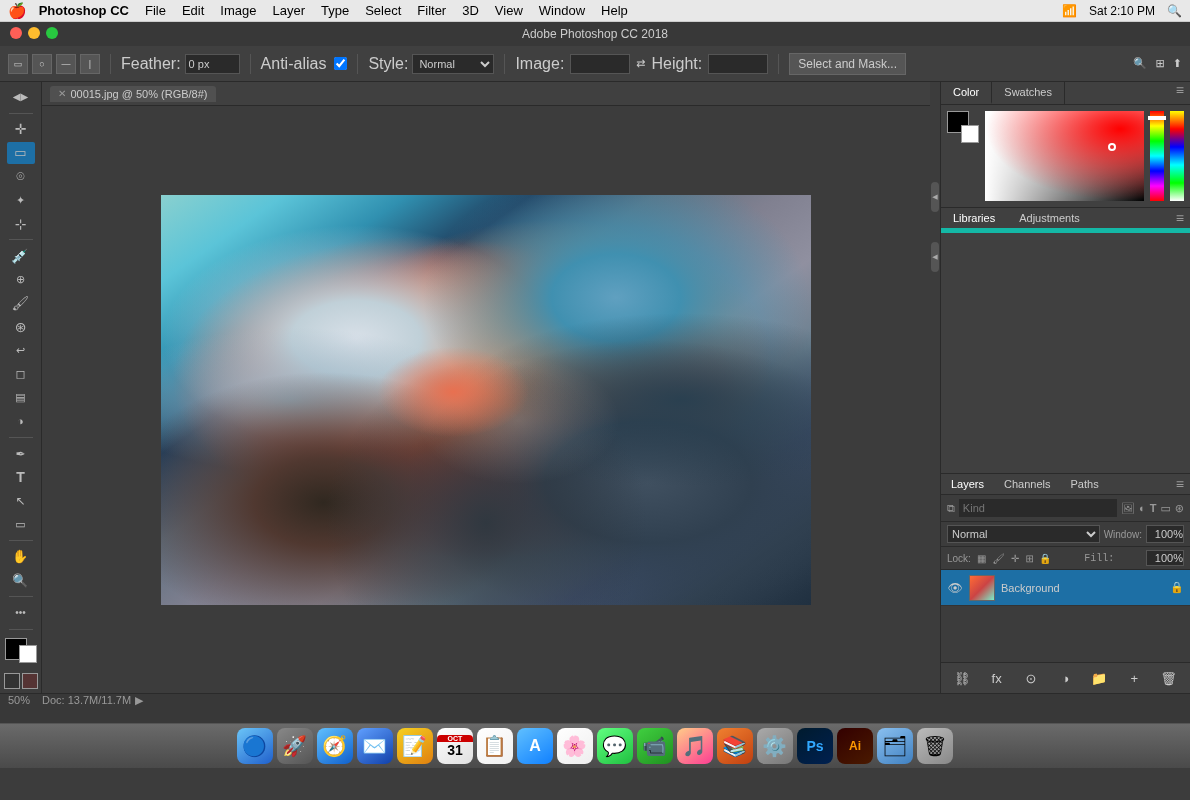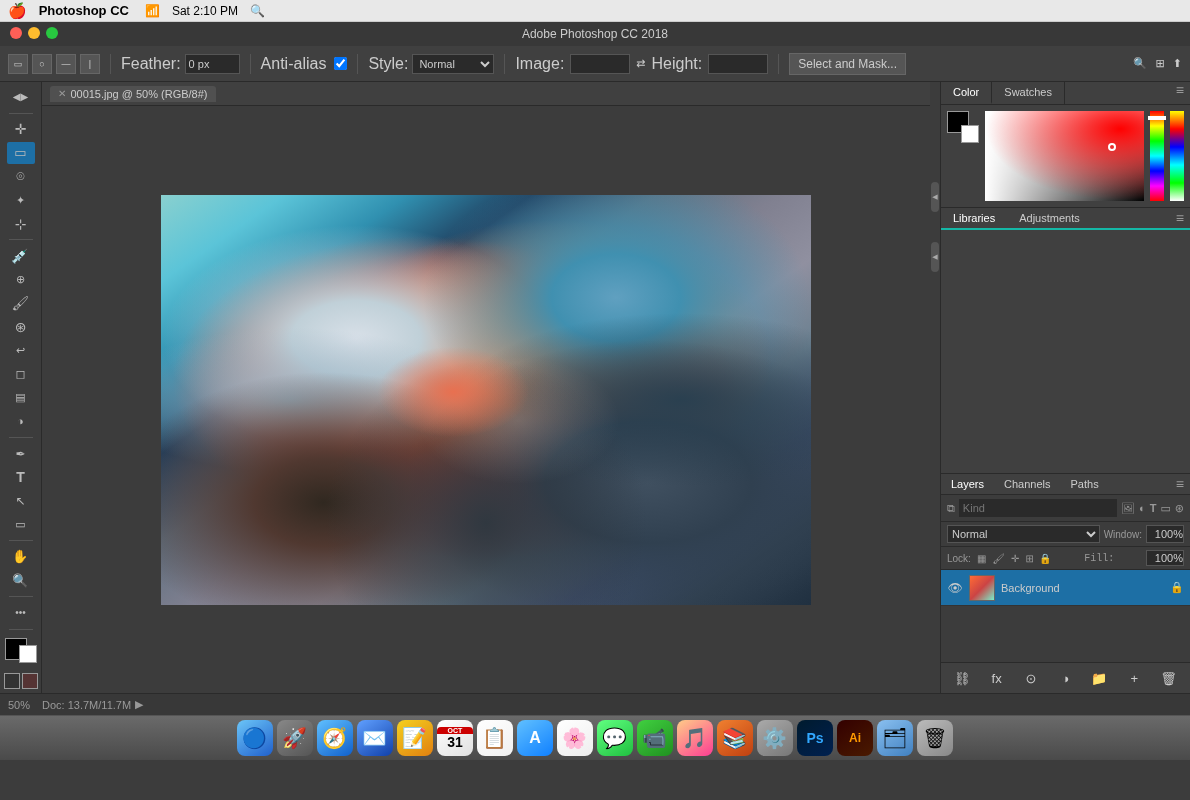--- a/index.html
+++ b/index.html
@@ -125,21 +125,21 @@
     #hue-slider {
       width: 14px; height: 90px;
       background: linear-gradient(to bottom, #f00, #ff0, #0f0, #0ff, #00f, #f0f, #f00);
     }
 
     
     #libraries-panel {
       flex: 1; background: #404040; padding: 0; overflow: hidden;
     }
     #libraries-tabs {
-      display: flex; border-bottom: 2px solid #14b8a6; align-items: center;
+      display: flex; border-bottom: 5px solid #14b8a6; align-items: center;
     }
     .lib-tab { padding: 4px 12px; font-size: 11px; color: #ccc; cursor: pointer; }
     .lib-tab.active { color: #fff; }
 
     #libraries-content {
       display: flex; flex-direction: column; align-items: center; justify-content: center;
       height: 170px; padding: 16px; text-align: center;
     }
     .libraries-message { font-size: 14px; color: #888; line-height: 1.5; }
     .libraries-link { font-size: 14px; color: #6aafff; text-decoration: underline; cursor: pointer; margin-top: 8px; }
@@ -191,22 +191,22 @@
     .layer-lock { font-size: 11px; color: #999; }
 
     #layers-footer {
       display: flex; align-items: center; justify-content: space-around;
       padding: 4px; border-top: 1px solid #2a2a2a; background: #404040;
     }
     .layers-footer-icon { width: 22px; height: 22px; display: flex; align-items: center; justify-content: center; color: #ccc; font-size: 13px; cursor: pointer; }
 
     
     #status-bar {
-      width: 100%; height: 22px; background: #383838;
-      display: flex; align-items: center; padding: 0 8px;
+      width: 100%; height: 30px; background: #383838;
+      display: flex; align-items: flex-start; padding: 0 8px;
       font-size: 11px; color: #999; border-top: 1px solid #2a2a2a;
     }
 
     
     #dock {
       width: 100%; height: 45px; background: rgba(60,60,60,0.9);
       display: flex; align-items: center; justify-content: center; gap: 4px;
       border-top: 1px solid #555; padding: 2px 10px;
       background: linear-gradient(to bottom, #6a6a6a, #4a4a4a);
     }
@@ -222,20 +222,33 @@
     .collapse-icon { width: 8px; height: 30px; background: #555; border-radius: 4px; cursor: pointer; display: flex; align-items: center; justify-content: center; font-size: 8px; color: #999; }
 
     .panel-menu { color: #999; font-size: 14px; cursor: pointer; margin-left: auto; padding: 0 6px; }
   </style>
 </head>
 <body>
 
 <div id="menubar">
   <span class="menubar-apple">🍎</span>
   <span class="menubar-app">Photoshop CC</span>
+  <div class="menubar-items">
+    <span class="menubar-item">File</span>
+    <span class="menubar-item">Edit</span>
+    <span class="menubar-item">Image</span>
+    <span class="menubar-item">Layer</span>
+    <span class="menubar-item">Type</span>
+    <span class="menubar-item">Select</span>
+    <span class="menubar-item">Filter</span>
+    <span class="menubar-item">3D</span>
+    <span class="menubar-item">View</span>
+    <span class="menubar-item">Window</span>
+    <span class="menubar-item">Help</span>
+  </div>
   <div class="menubar-right">
     <span>📶</span>
     <span>Sat 2:10 PM</span>
     <span>🔍</span>
   </div>
 </div>
 
 <div id="ps-titlebar" style="position:relative;">
   <div class="traffic-lights" style="top:5px;">
     <div class="tl tl-red"></div>

